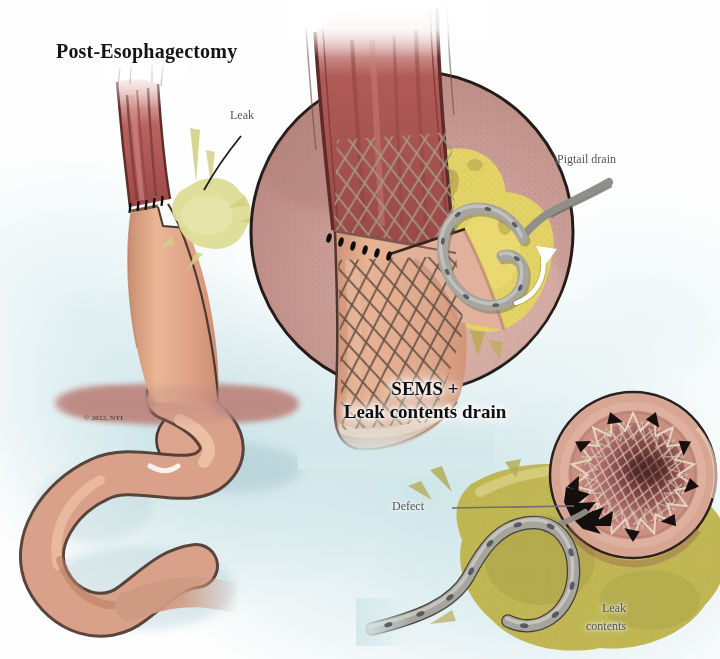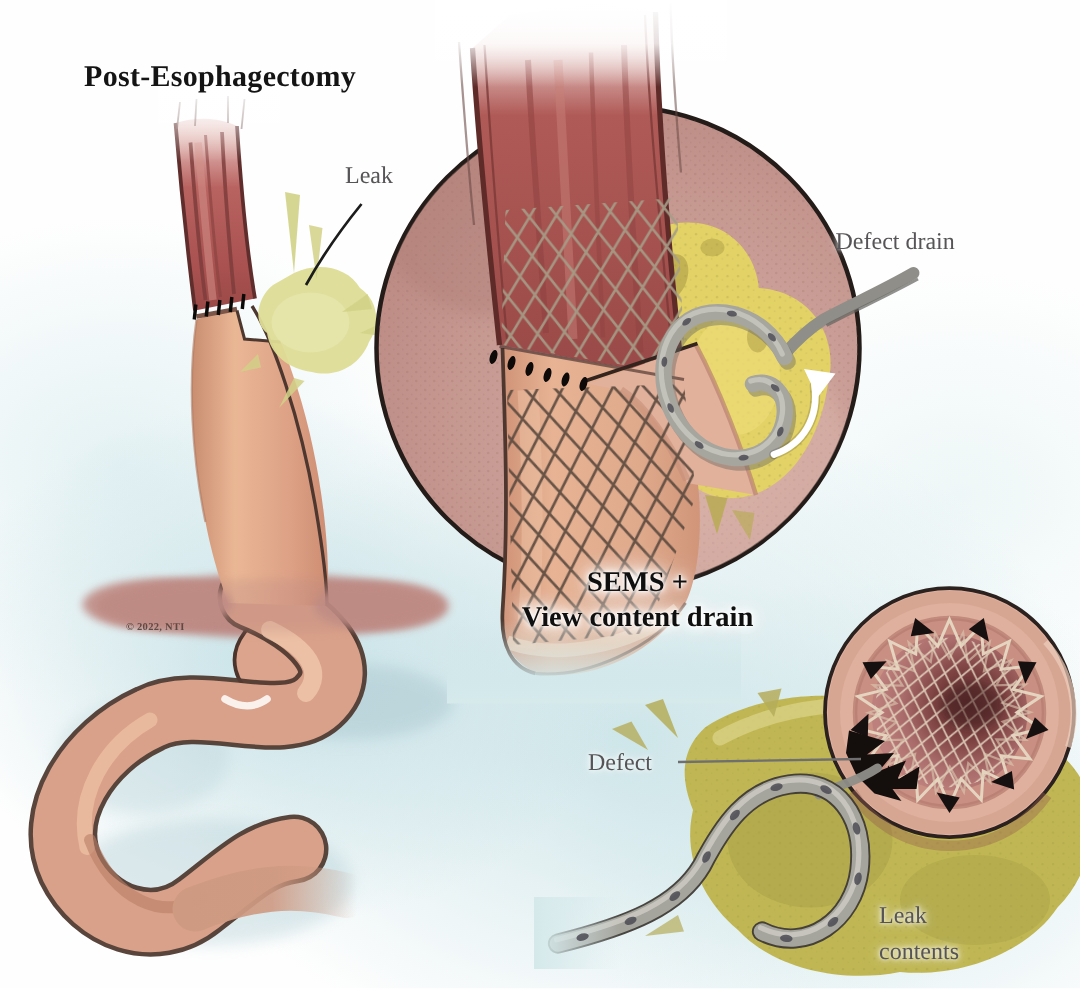--- a/index.html
+++ b/index.html
@@ -8,22 +8,22 @@
     font-family:Liberation Serif, serif;
     background:
       radial-gradient(ellipse 330px 250px at 190px 440px, rgba(196,224,229,.95) 0%, rgba(196,224,229,0) 70%),
       radial-gradient(ellipse 430px 310px at 420px 490px, rgba(201,227,231,.9) 0%, rgba(201,227,231,0) 72%),
       radial-gradient(ellipse 300px 230px at 590px 555px, rgba(208,231,234,.8) 0%, rgba(208,231,234,0) 75%),
       radial-gradient(ellipse 280px 220px at 80px 310px, rgba(214,235,238,.65) 0%, rgba(214,235,238,0) 75%),
       radial-gradient(ellipse 260px 200px at 640px 330px, rgba(222,239,240,.5) 0%, rgba(222,239,240,0) 75%),
       #fefefe;
   }
   .art{position:absolute;left:0;top:0;}
-  .lbl{position:absolute;color:#565456;font-size:16px;line-height:1.15;
-       text-shadow:0 0 3px rgba(255,255,255,.95),0 0 6px rgba(255,255,255,.8),0 0 9px rgba(255,255,255,.6);}
+  .lbl{position:absolute;color:#565456;font-size:12px;line-height:1.15;
+       text-shadow:0 0 3px rgba(255,255,255,.95),0 0 6px rgba(255,255,255,.8),0 0 9px rgba(255,255,255,.6);text-align:right;}
   .title{position:absolute;left:56px;top:40px;font-size:20px;font-weight:700;color:#141414;letter-spacing:.2px;}
   .sems{position:absolute;left:318px;top:377px;width:214px;text-align:center;
         font-size:19px;font-weight:700;color:#0f0f0f;line-height:1.22;white-space:pre-line;
         text-shadow:0 0 2px #fff,0 0 4px #fff,0 0 7px #fff,0 0 11px #fff,0 0 16px #fff,0 0 20px #fff;}
   .two-line{white-space:pre-line;line-height:1.5;}
   .copyright{position:absolute;left:84px;top:414px;font-size:7px;font-weight:700;color:#55413b;opacity:.9;letter-spacing:.2px;}
 </style>
 </head>
 <body>
 
@@ -336,21 +336,21 @@
           <ellipse cx="555.3" cy="614.6" rx="4.2" ry="2.4" transform="rotate(139.8 555.3 614.6)" fill="#4b4b53" opacity=".85"></ellipse>
           <ellipse cx="524.2" cy="625.6" rx="4.2" ry="2.4" transform="rotate(-174.3 524.2 625.6)" fill="#4b4b53" opacity=".85"></ellipse>
         </g>
 
     <path d="M452,508 L574,506" stroke="#6f6f6f" stroke-width="1.6"></path>
   </g>
 </svg>
 
 <div class="title">Post-Esophagectomy</div>
 <div class="lbl" style="left:230px;top:109px;">Leak</div>
-<div class="lbl" style="left:557px;top:153px;">Defect drain</div>
+<div class="lbl" style="left:557px;top:153px;">Pigtail drain</div>
 <div class="sems">SEMS +
-View content drain</div>
+Leak contents drain</div>
 <div class="lbl" style="left:392px;top:500px;">Defect</div>
 <div class="lbl two-line" style="left:586px;top:599px;">Leak
 contents</div>
 <div class="copyright">© 2022, NTI</div>
 
 </div>
 
 </body></html>

